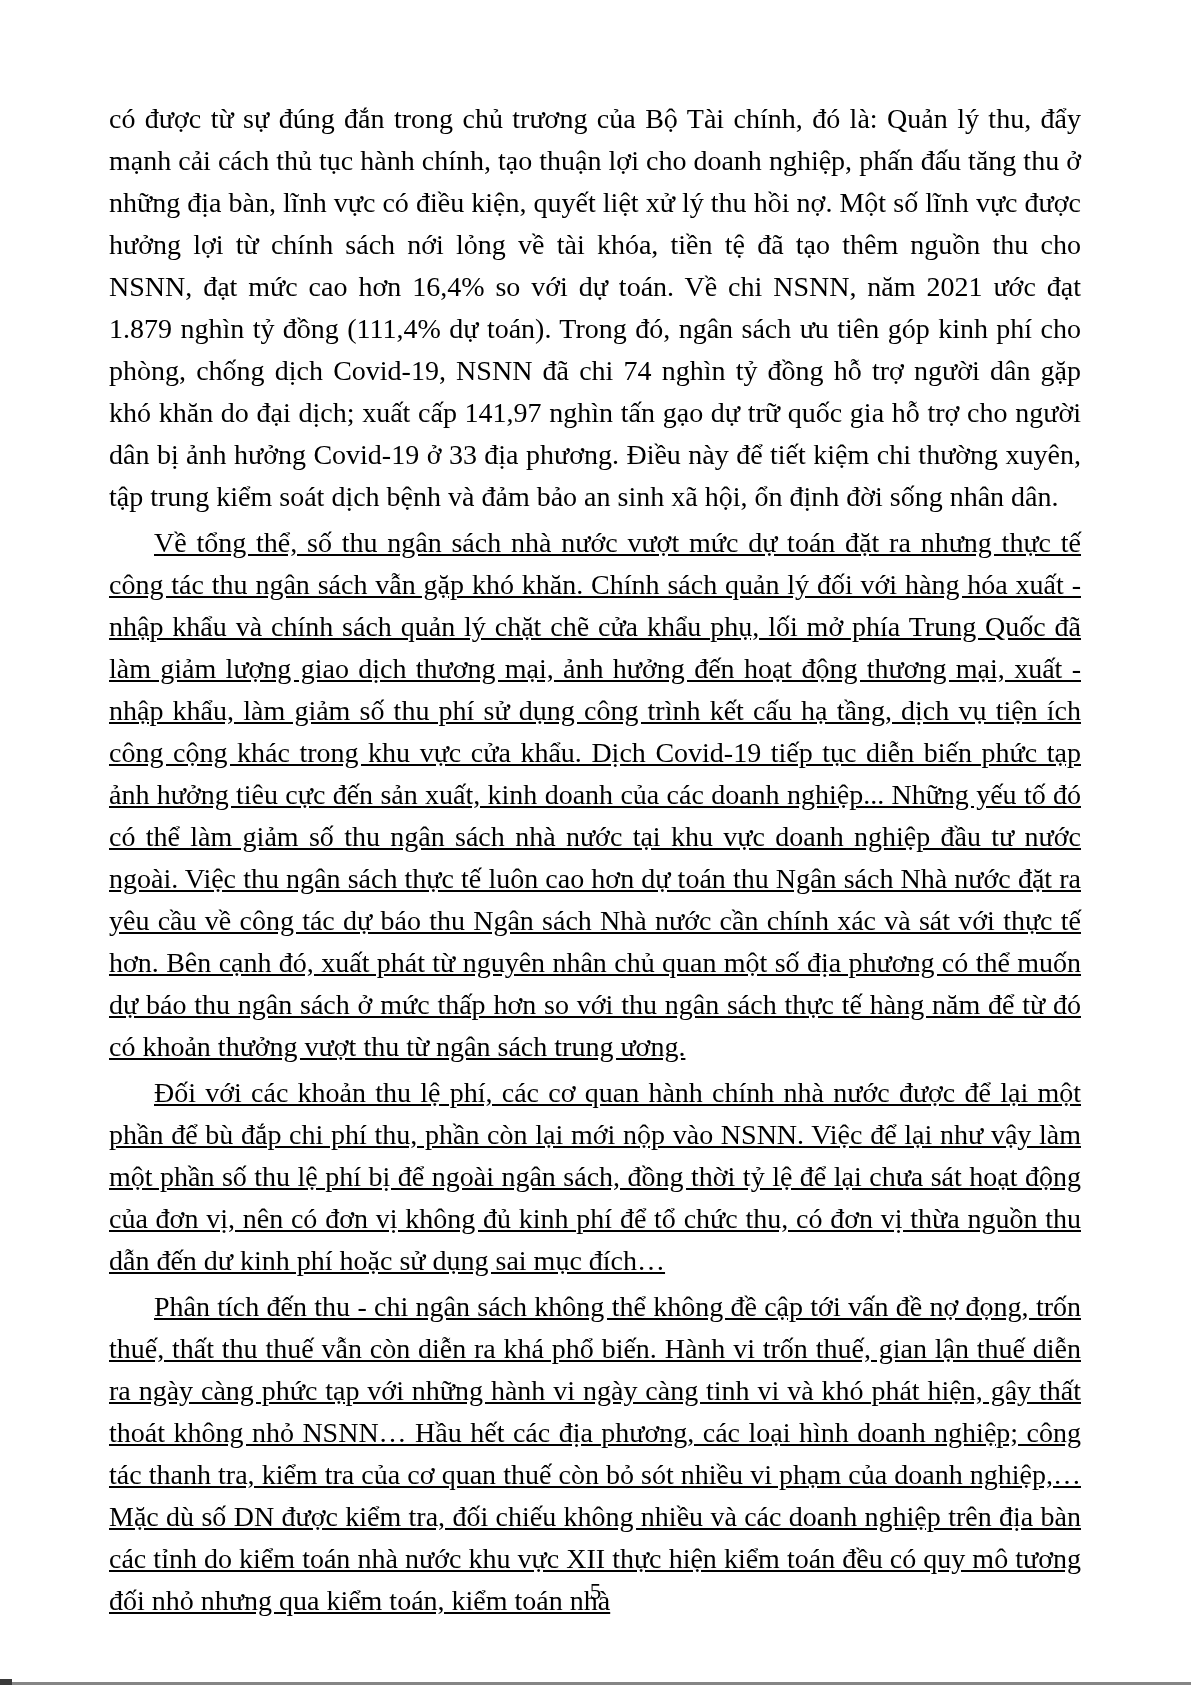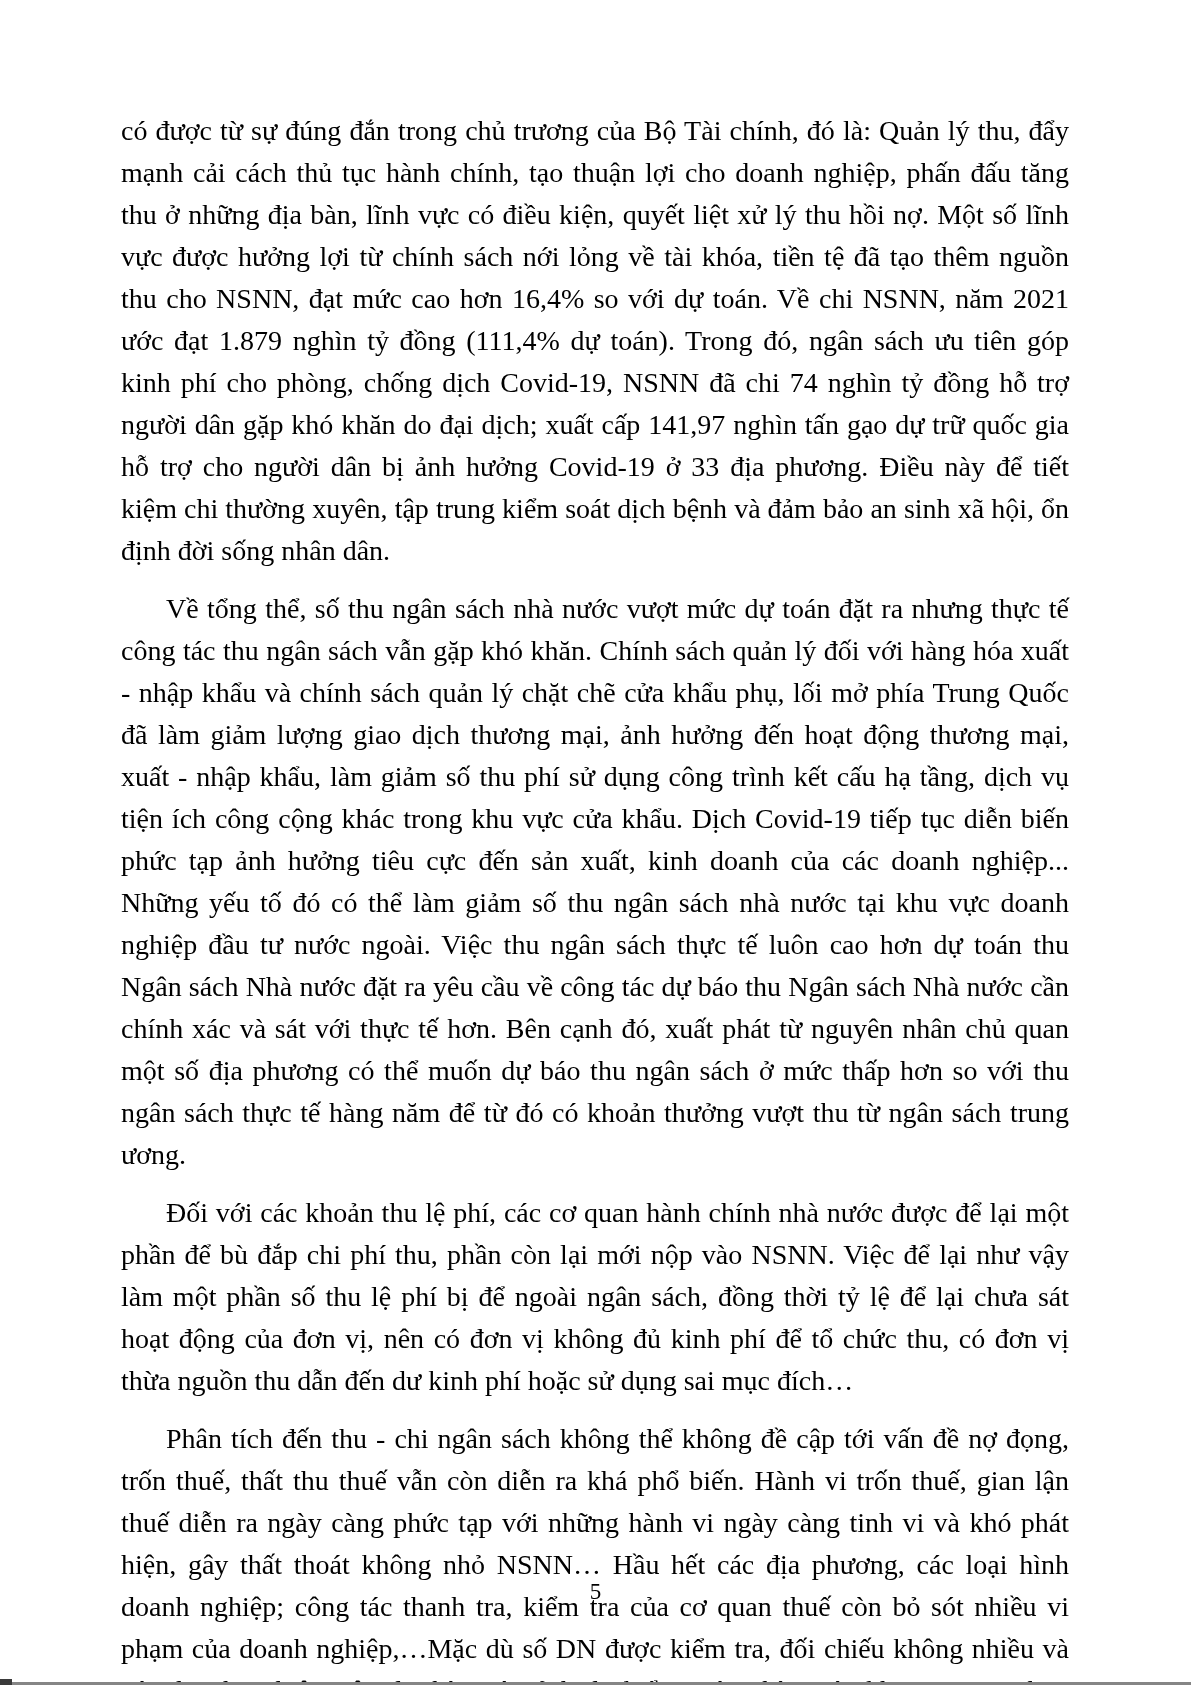--- a/index.html
+++ b/index.html
@@ -20,25 +20,26 @@
     position: absolute;
     left: 105px;
     top: 94px;
     width: 980px;
     font-size: 28px;
     line-height: 42px;
     text-align: justify;
     color: #000000;
   }
   .doc-body p {
-    margin: 16px;
+    margin: 4px;
     padding: 0;
   }
   .doc-body p.indent {
     text-indent: 45px;
+    text-decoration: underline;
   }
   .page-footer {
     position: absolute;
     left: 0;
     width: 100%;
     top: 1578px;
     text-align: center;
     font-size: 23px;
     line-height: 28px;
     color: #000000;

